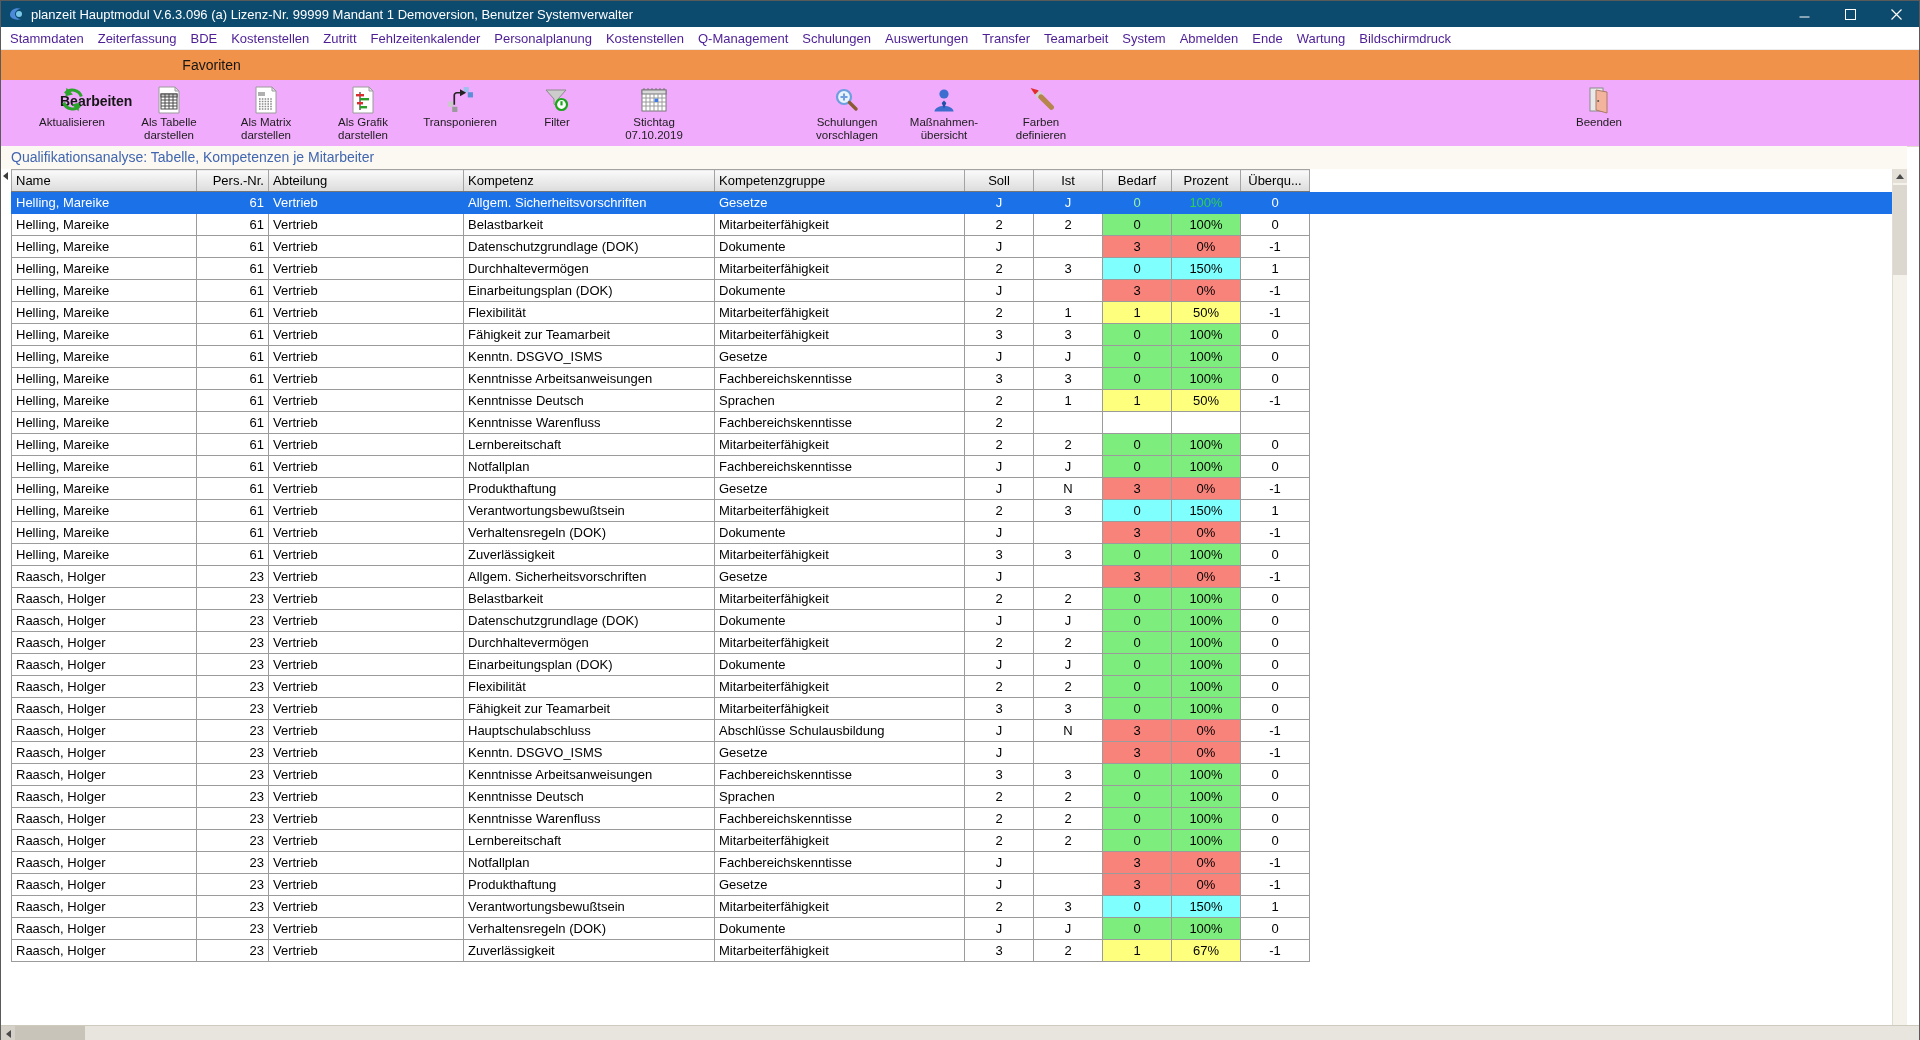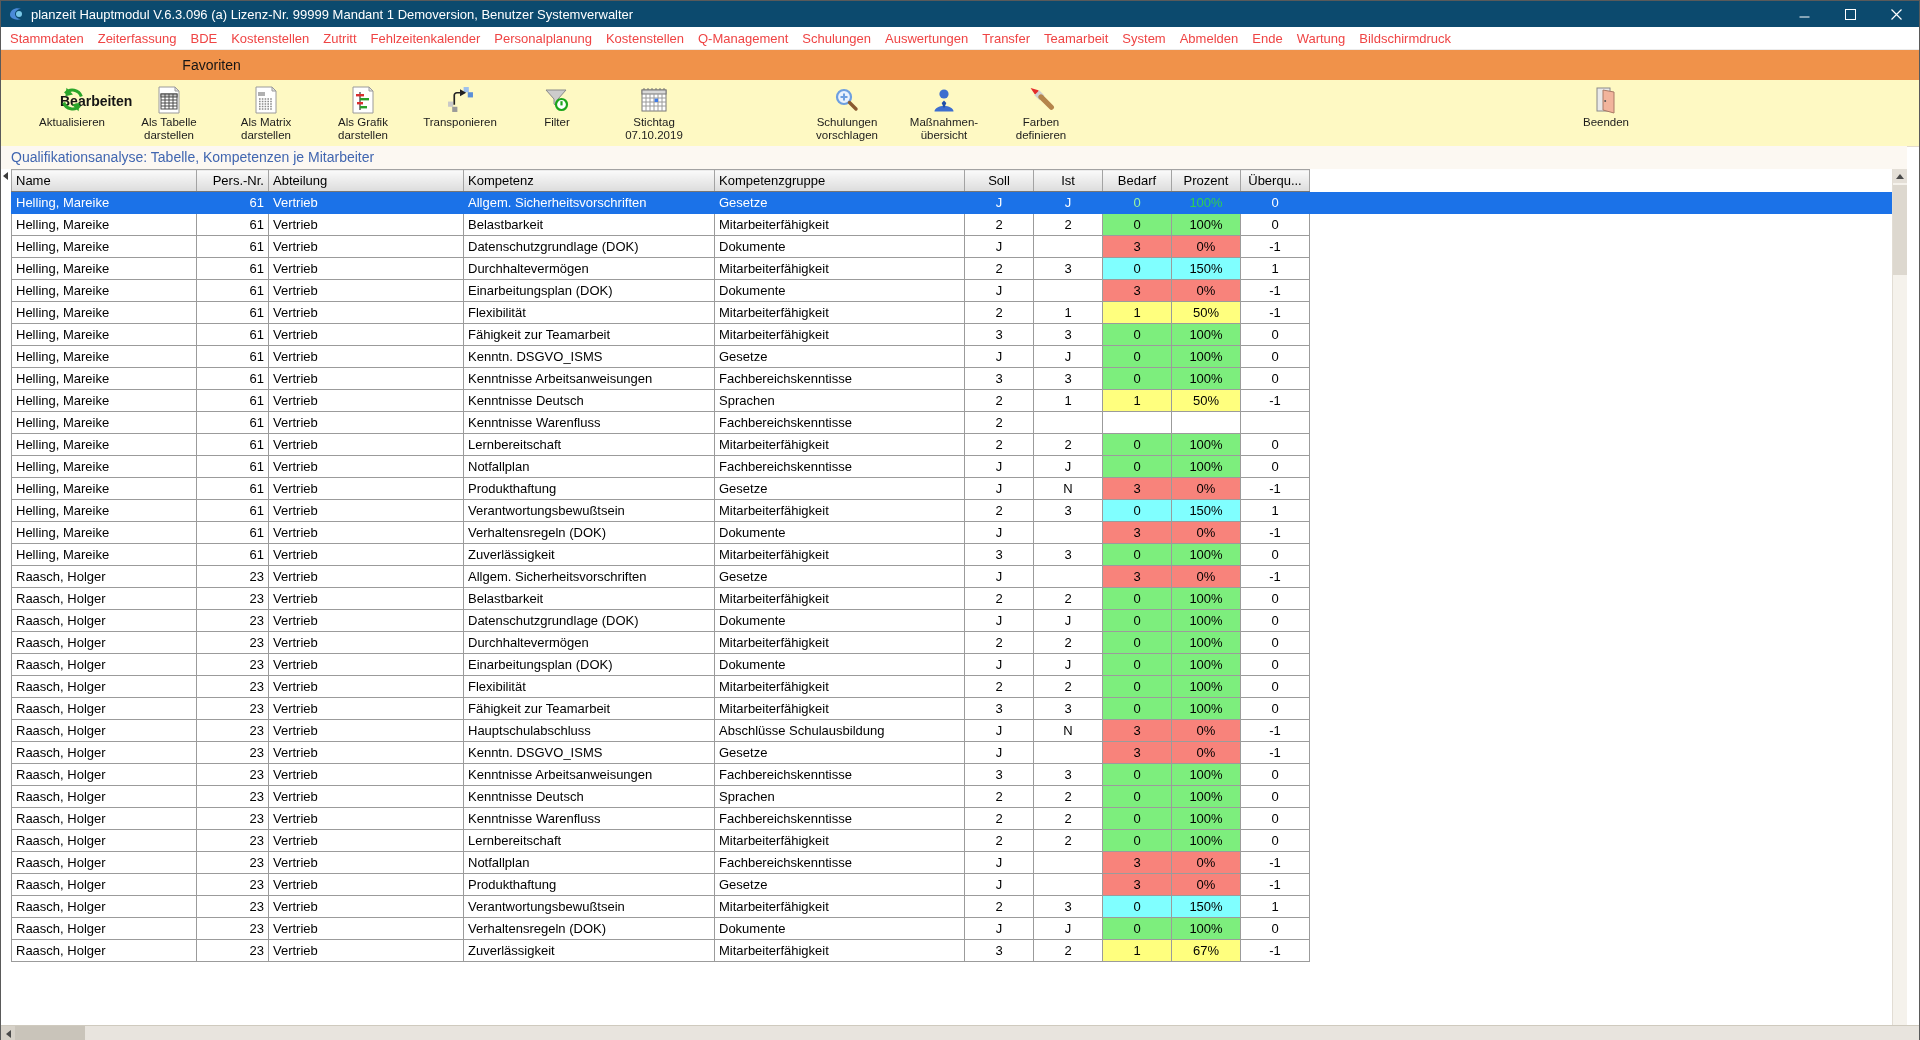--- a/index.html
+++ b/index.html
@@ -8,31 +8,31 @@
   .window{position:absolute;inset:0;border:1px solid #5a5a5a;box-sizing:border-box;}
 
   
   .titlebar{height:26px;background:#0c4a6e;color:#fff;display:flex;align-items:center;font-size:13px;}
   .app-icon{width:16px;height:16px;margin:0 7px 0 7px;flex:0 0 auto;}
   .title-text{white-space:nowrap;}
   .win-controls{margin-left:auto;display:flex;height:100%;}
   .win-btn{width:46px;height:100%;display:flex;align-items:center;justify-content:center;}
 
   
-  .menubar{height:22px;background:#ffffff;display:flex;align-items:center;font-size:13px;color:#ef4444;
+  .menubar{height:22px;background:#ffffff;display:flex;align-items:center;font-size:13px;color:#4c1d95;
            border-bottom:1px solid #ececec;padding-left:2px;}
   .menu-item{padding:0 7px;white-space:nowrap;}
 
   
   .tabstrip{height:30px;background:#f0924a;display:flex;align-items:stretch;padding-left:34px;}
   .tab{line-height:30px;padding:0 25px;font-size:14px;color:#151515;}
   .tab.active{background:#fefdfb;font-weight:bold;margin-top:36px;}
 
   
-  .toolbar{height:67px;background:#fef9c3;display:flex;align-items:flex-start;padding:3px 0 0 24px;
+  .toolbar{height:67px;background:#f0abfc;display:flex;align-items:flex-start;padding:3px 7px 0 24px;
            column-gap:3px;border-bottom:1px solid #e3dbce;box-sizing:border-box;}
   .tool-btn{width:94px;text-align:center;flex:0 0 auto;}
   .tool-ico{height:33px;display:flex;align-items:center;justify-content:center;}
   .tool-lbl{font-size:11.5px;line-height:13px;color:#1c1c1c;white-space:nowrap;}
   .gap-before{margin-left:96px;}
   .align-right{margin-left:auto;margin-right:266px;}
 
   
   .viewarea{position:absolute;left:0;right:12px;top:145px;height:879px;background:#fff;}
   .view-title{height:23px;background:#fcf8f2;color:#4166b0;font-size:14px;line-height:23px;padding-left:10px;}

